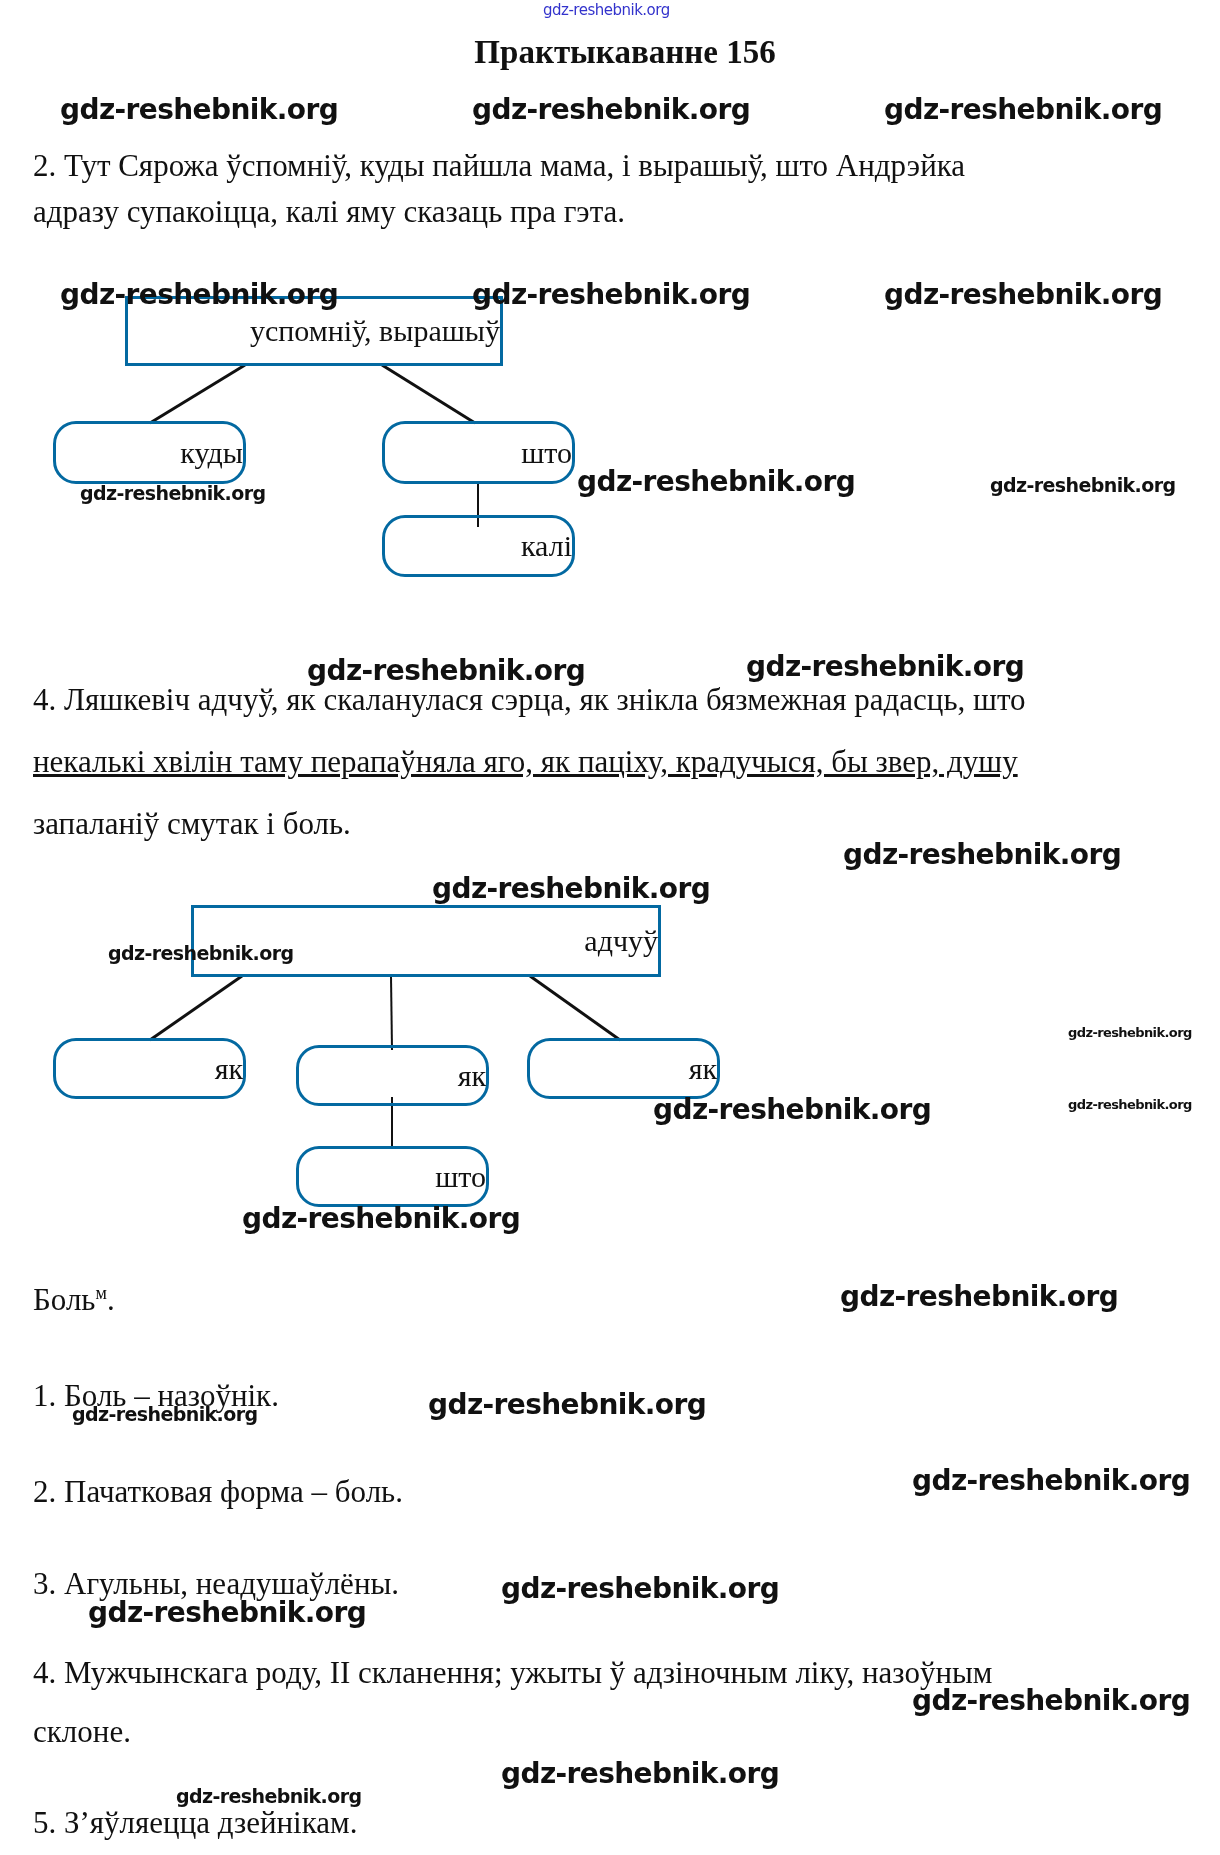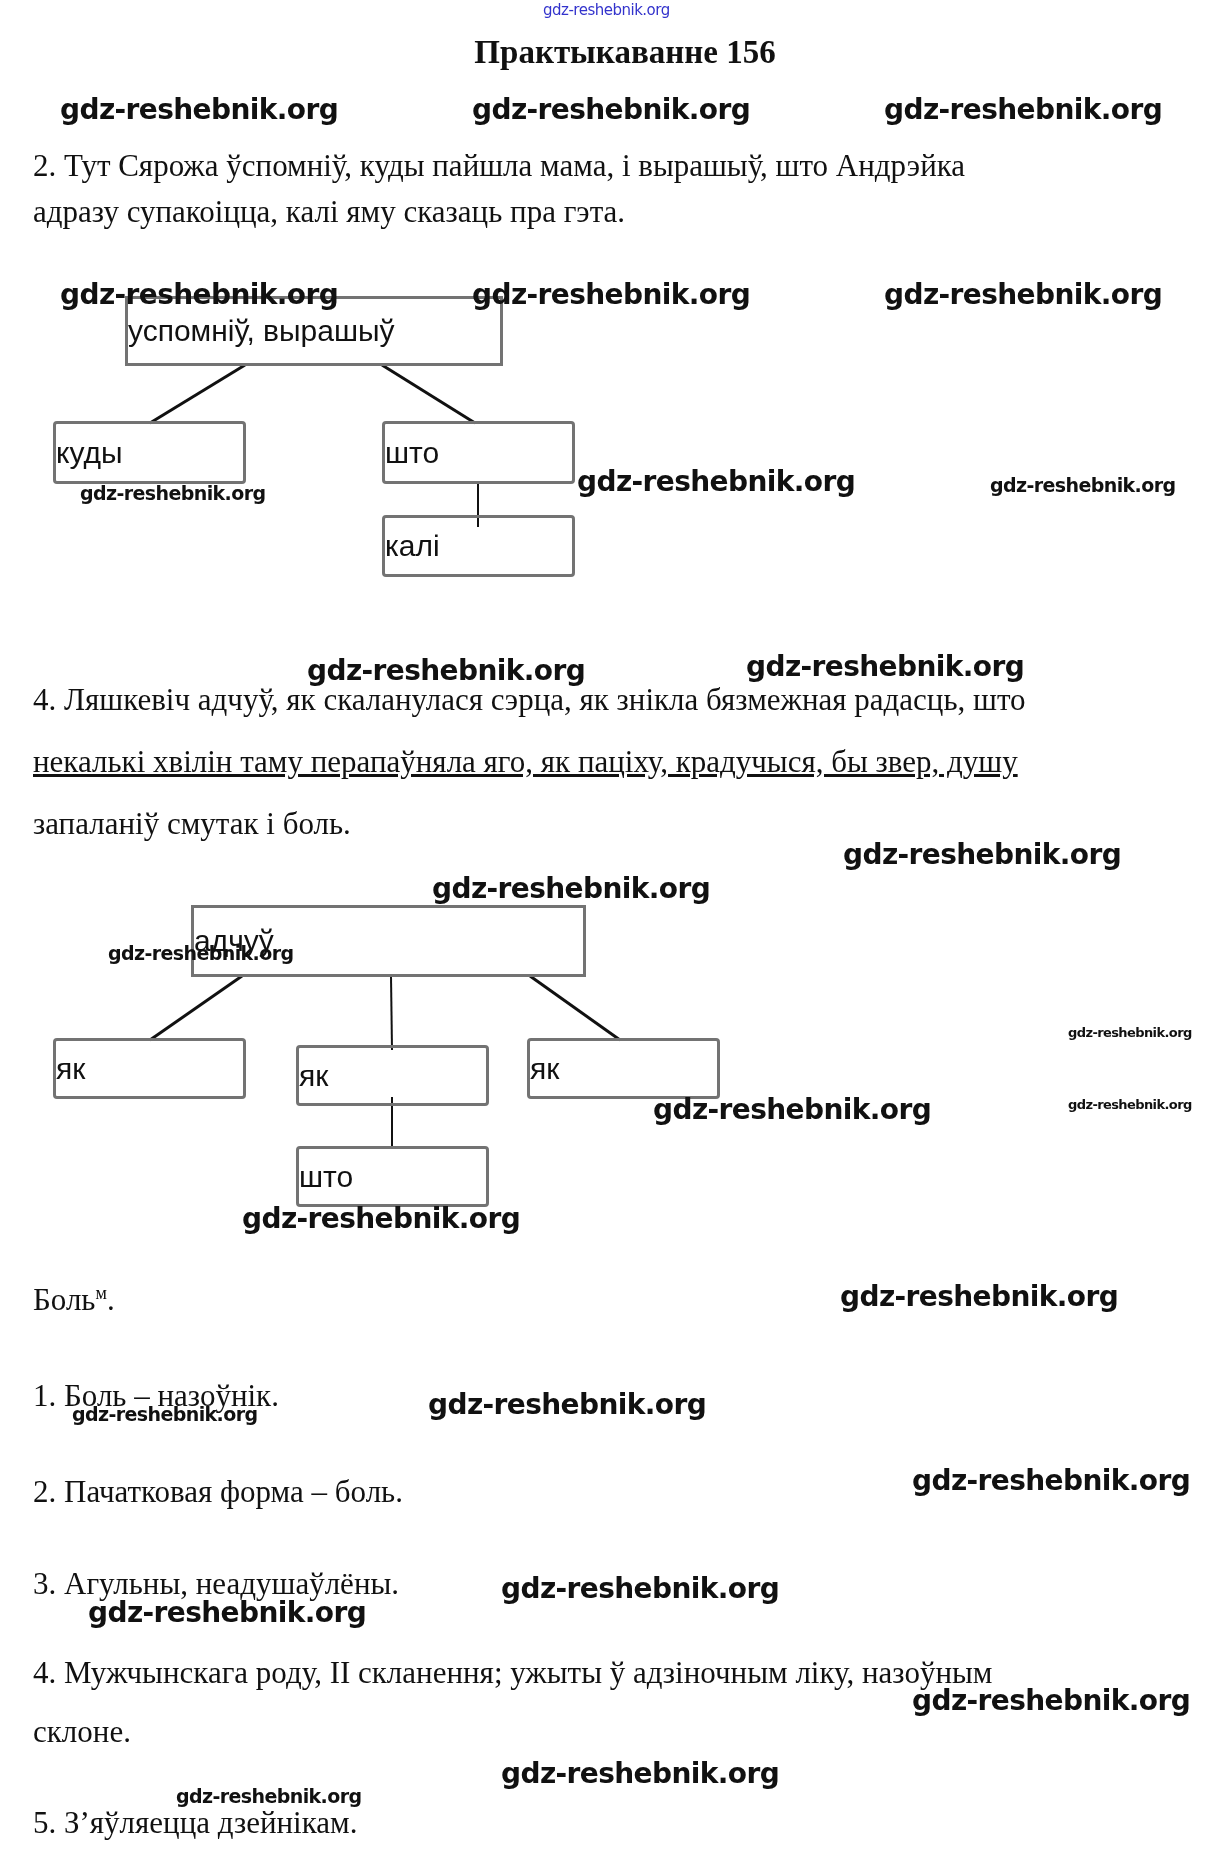--- a/index.html
+++ b/index.html
@@ -5,25 +5,25 @@
   html, body { margin: 0; padding: 0; background: #ffffff; }
   body { width: 1220px; height: 1855px; position: relative; overflow: hidden; color: #111; }
   .abs { position: absolute; white-space: nowrap; }
   .top-wm { left: 543px; top: 1px; font-size: 15px; color: #3333cc; font-family: "DejaVu Sans", sans-serif; letter-spacing: -0.5px; }
   .title { left: 0; width: 1250px; text-align: center; top: 34px; font-size: 33px; font-weight: bold; font-family: "Liberation Serif", serif; }
   .body-text { font-family: "Liberation Serif", serif; font-size: 31px; left: 33px; }
   .wm { font-family: "DejaVu Sans", sans-serif; color: #111; font-weight: 600; letter-spacing: -0.6px; }
   .wm-l { font-size: 28px; }
   .wm-m { font-size: 19px; }
   .wm-s { font-size: 13px; }
-  .box { position: absolute; border: 3px solid #737373; background: transparent; box-sizing: border-box;
-         display: flex; align-items: center; justify-content: flex-start;
-         font-family: Liberation Sans, sans-serif; font-size: 30px; }
+  .box { position: absolute; border: 3px solid #0369a1; background: transparent; box-sizing: border-box;
+         display: flex; align-items: center; justify-content: flex-end;
+         font-family: Liberation Serif, serif; font-size: 30px; }
   .box.rect { border-radius: 0; }
-  .box.round { border-radius: 4px; }
+  .box.round { border-radius: 23px; }
   svg.lines { position: absolute; left: 0; top: 0; width: 1220px; height: 1855px; pointer-events: none; }
   sup { font-size: 18px; vertical-align: super; line-height: 0; }
 </style>
 </head>
 <body>
 
 <svg class="lines">
 
   <line x1="245" y1="365" x2="150" y2="423" stroke="#111" stroke-width="3"></line>
   <line x1="382" y1="365" x2="475" y2="423" stroke="#111" stroke-width="3"></line>
@@ -66,21 +66,21 @@
 <div class="abs wm wm-m" style="left:990px; top:474px;">gdz-reshebnik.org</div>
 
 <div class="abs wm wm-l" style="left:307px; top:654px;">gdz-reshebnik.org</div>
 <div class="abs wm wm-l" style="left:746px; top:650px;">gdz-reshebnik.org</div>
 <div class="abs body-text" style="top:682px;">4. Ляшкевіч адчуў, як скаланулася сэрца, як знікла бязмежная радасць, што</div>
 <div class="abs body-text" style="top:744px;text-decoration:underline;">некалькі хвілін таму перапаўняла яго, як паціху, крадучыся, бы звер, душу</div>
 <div class="abs body-text" style="top:806px;">запаланіў смутак і боль.</div>
 <div class="abs wm wm-l" style="left:843px; top:838px;">gdz-reshebnik.org</div>
 <div class="abs wm wm-l" style="left:432px; top:872px;">gdz-reshebnik.org</div>
 
-<div class="box rect" style="left:191px; top:905px; width:395px; height:72px;">
+<div class="box rect" style="left:191px; top:905px; width:470px; height:72px;">
   <span>адчуў</span>
 </div>
 <div class="box round" style="left:53px; top:1038px; width:193px; height:61px;">
   <span>як</span>
 </div>
 <div class="box round" style="left:296px; top:1045px; width:193px; height:61px;">
   <span>як</span>
 </div>
 <div class="box round" style="left:527px; top:1038px; width:193px; height:61px;">
   <span>як</span>

